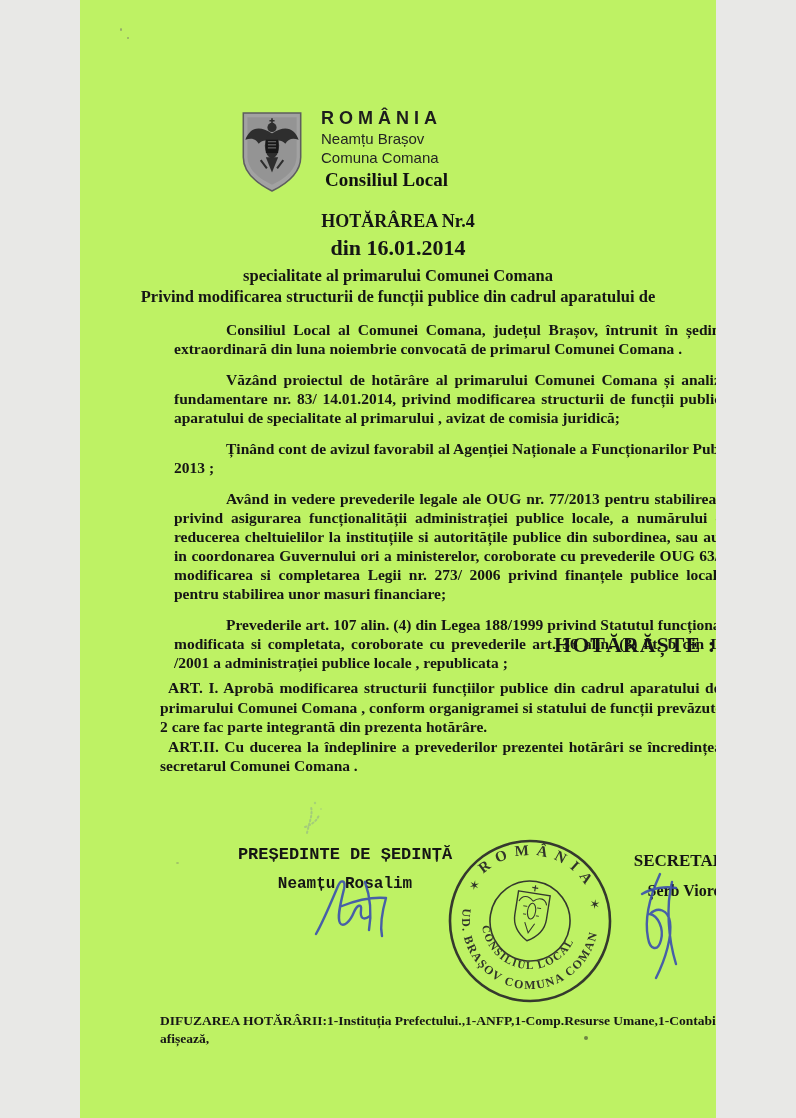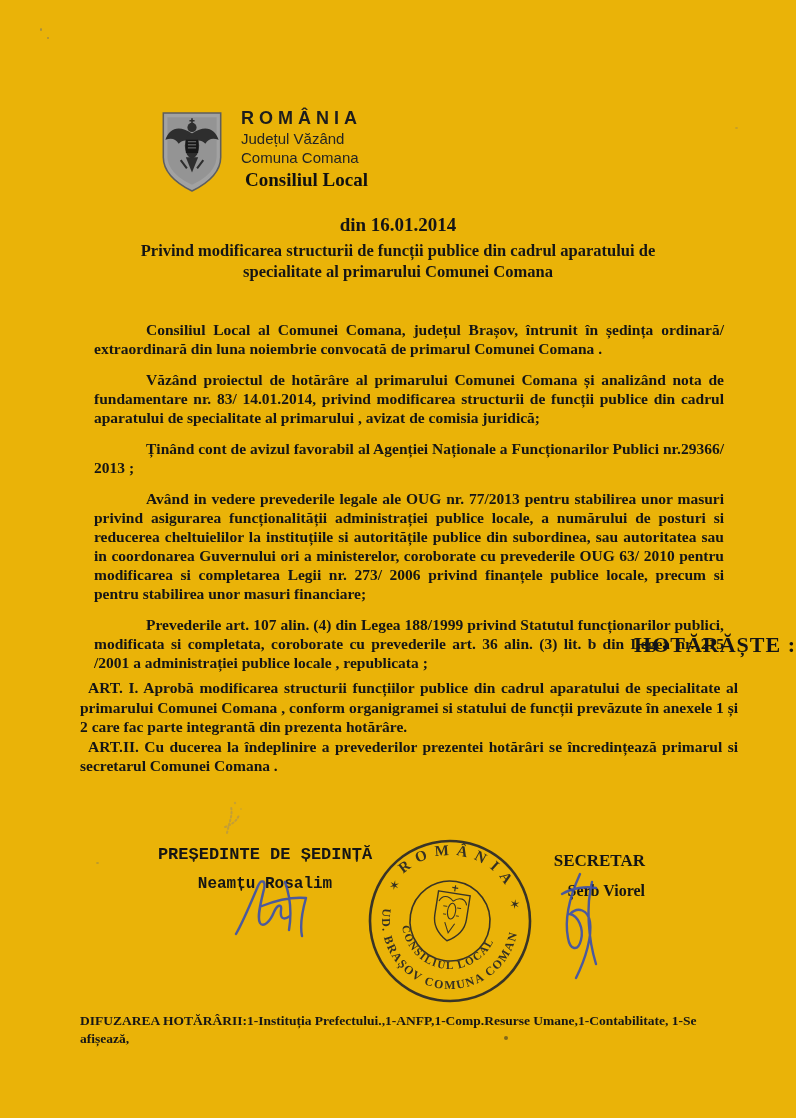--- a/index.html
+++ b/index.html
@@ -1,35 +1,35 @@
 <!DOCTYPE html>
 <html><head>
 <meta charset="utf-8">
 <style>
   html,body{margin:0;padding:0;background:#e8e8e6;}
   .page{
     position:relative;
-    width:796px;height:1118px;
+    width:636px;height:1118px;
     margin:0 auto;
-    background:#eab308;
+    background:#bef264;
     font-family:"Liberation Serif","DejaVu Serif",serif;
     color:#151515;
     overflow:hidden;
     -webkit-font-smoothing:antialiased;
   }
   
   .coat{position:absolute;left:160px;top:111px;width:64px;height:82px;}
   .hdr-text{position:absolute;left:241px;top:108px;line-height:1.18;}
   .hdr-country{font-family:"Liberation Sans","DejaVu Sans",sans-serif;font-weight:bold;font-size:18px;letter-spacing:5px;color:#1d1d1d;}
   .hdr-county,.hdr-commune{font-family:"Liberation Sans","DejaVu Sans",sans-serif;font-size:15px;color:#242424;margin-top:1px;}
   .hdr-council{font-weight:bold;font-size:19px;margin-top:2px;padding-left:4px;color:#111;}
   
   .title-block{position:absolute;left:0;top:211px;width:100%;text-align:center;font-weight:bold;}
   .title-num{font-size:18px;}
-  .title-date{font-size:19px;margin-top:3px;}
+  .title-date{font-size:22px;margin-top:3px;}
   .title-subject{font-size:16.5px;margin-top:4px;line-height:1.3;}
   
   .preamble{position:absolute;left:82px;top:308px;width:654px;font-weight:bold;font-size:15.5px;line-height:19px;text-align:justify;}
   .preamble p{margin:12px;}
   .preamble p.ind{text-indent:52px;}
   .decide{position:absolute;left:0;top:632px;width:100%;text-align:right;font-weight:bold;font-size:22px;letter-spacing:1px;}
   .articles{position:absolute;left:80px;top:678px;width:658px;font-weight:bold;font-size:15.5px;line-height:19.5px;text-align:justify;}
   .articles p{margin:0;text-indent:8px;}
   
   .sig-left{position:absolute;left:140px;top:845px;width:250px;text-align:center;font-weight:bold;font-family:Liberation Mono, monospace;}
@@ -68,30 +68,31 @@
     <circle cx="31" cy="16" r="4.5" fill="#2e2e2e"></circle>
     <path d="M31,7 V12 M28.5,9.5 H33.5" stroke="#2e2e2e" stroke-width="1.6"></path>
     <path d="M25,45 L31,60 L37,45 Z" fill="#2e2e2e"></path>
     <path d="M20,48 L26,56 M42,48 L36,56" stroke="#2e2e2e" stroke-width="2"></path>
     <rect x="25" y="28" width="12" height="13" fill="#171717"></rect>
     <path d="M27,30 h8 M27,33 h8 M27,36 h8" stroke="#8f8f8f" stroke-width="0.8"></path>
   </svg>
 
   <div class="hdr-text">
     <div class="hdr-country">ROMÂNIA</div>
-    <div class="hdr-county">Județul Văzând</div>
+    <div class="hdr-county">Neamțu Brașov</div>
     <div class="hdr-commune">Comuna Comana</div>
     <div class="hdr-council">Consiliul Local</div>
   </div>
 
   <div class="title-block">
+    <div class="title-num">HOTĂRÂREA Nr.4</div>
     <div class="title-date">din 16.01.2014</div>
     <div class="title-subject">
+      <div>specialitate al primarului Comunei Comana</div>
       <div>Privind modificarea structurii de funcții publice din  cadrul aparatului de</div>
-      <div>specialitate al primarului Comunei Comana</div>
     </div>
   </div>
 
   <div class="preamble">
     <p class="ind">Consiliul Local al Comunei Comana, județul Brașov, întrunit în ședința ordinară/ extraordinară din luna  noiembrie  convocată de primarul Comunei Comana .</p>
     <p class="ind">Văzând  proiectul de hotărâre al primarului Comunei Comana și analizând   nota de fundamentare  nr. 83/ 14.01.2014, privind modificarea structurii de funcții publice din cadrul aparatului de specialitate al primarului , avizat de comisia juridică;</p>
     <p class="ind">Ținând cont de avizul favorabil al Agenției Naționale a Funcționarilor Publici  nr.29366/ 2013 ;</p>
     <p class="ind">Având in vedere prevederile legale ale OUG nr. 77/2013  pentru stabilirea unor masuri privind asigurarea funcționalității administrației publice locale, a numărului de posturi si reducerea cheltuielilor la instituțiile si autoritățile publice din subordinea, sau autoritatea  sau in coordonarea Guvernului ori a ministerelor, coroborate  cu prevederile OUG 63/ 2010 pentru modificarea si completarea Legii nr. 273/ 2006  privind finanțele publice locale, precum si pentru stabilirea unor masuri financiare;</p>
     <p class="ind">Prevederile art. 107 alin. (4) din Legea 188/1999 privind Statutul funcționarilor publici, modificata si completata, coroborate cu prevederile art. 36 alin. (3) lit. b din Legea nr. 215 /2001  a administrației publice locale , republicata ;</p>
   </div>

